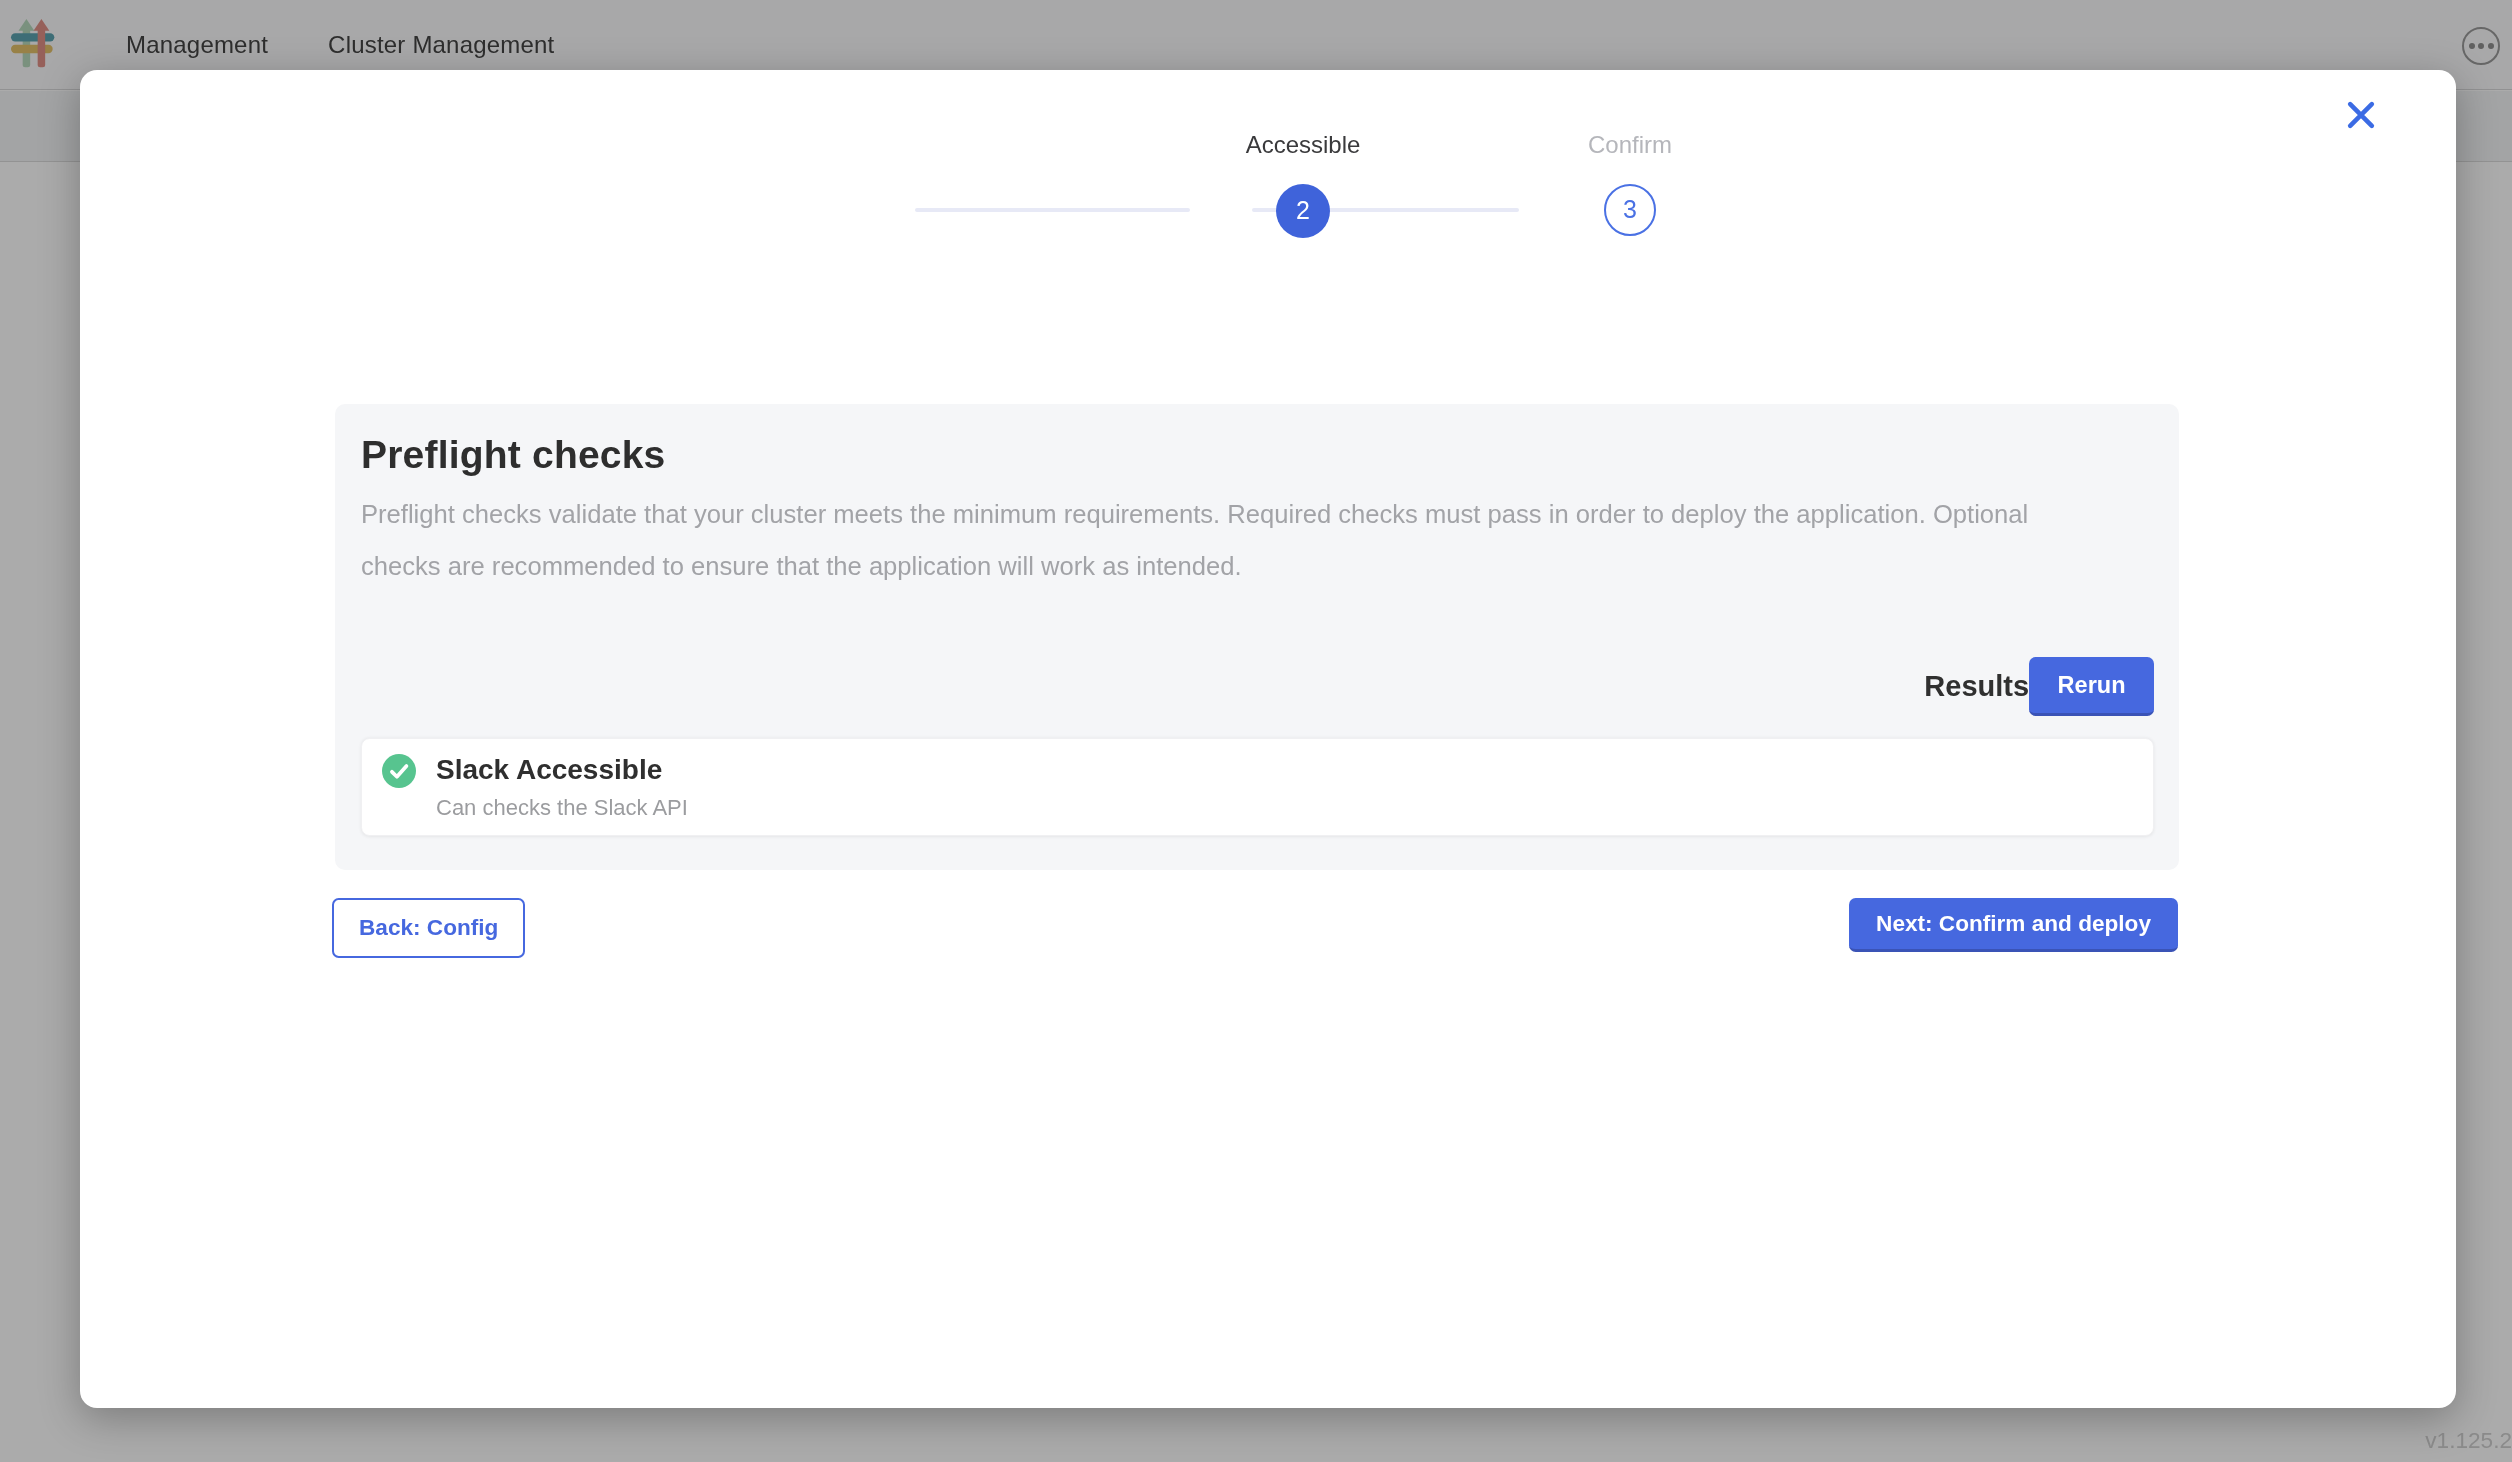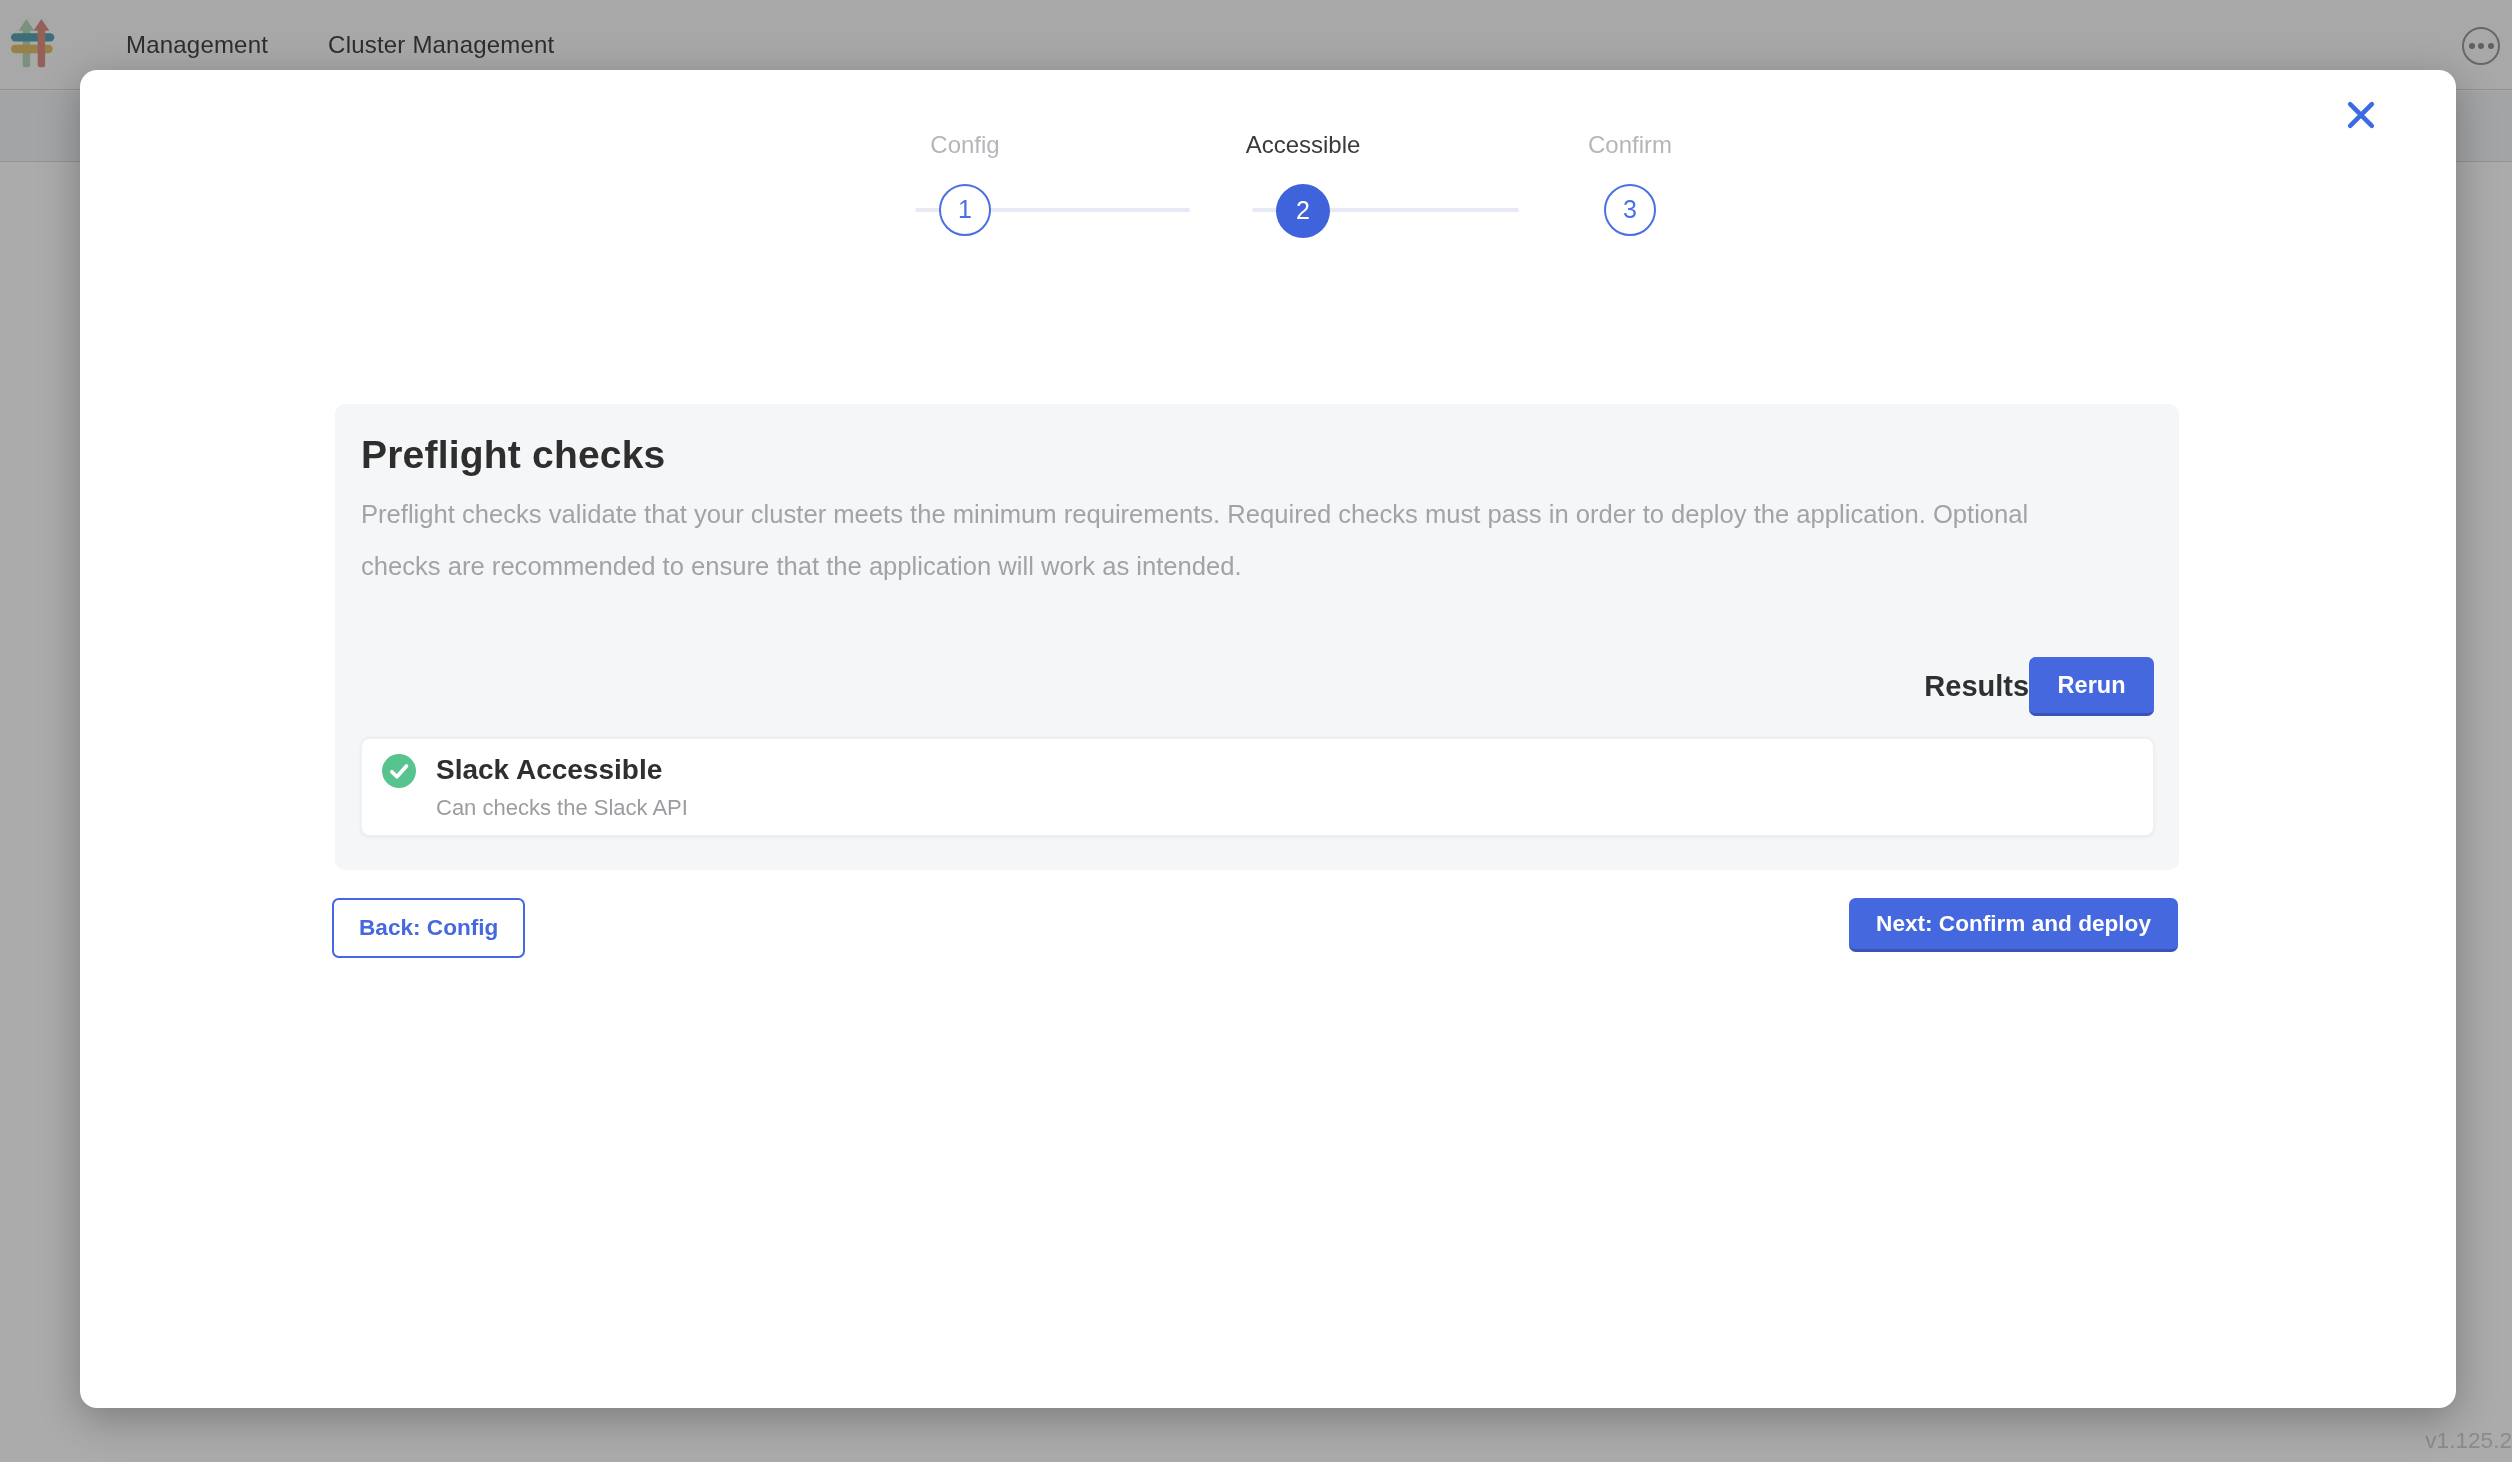--- a/index.html
+++ b/index.html
@@ -129,26 +129,20 @@
   <div class="modal">
 
     <svg class="close-x" viewBox="0 0 36 36">
       <path d="M5 5 L31 31 M31 5 L5 31" stroke="#3b6be4" stroke-width="5.5" stroke-linecap="round" fill="none"></path>
     </svg>
 
     <div class="stepper">
       <div class="step-line" style="left:835px;width:275px;"></div>
       <div class="step-line" style="left:1172px;width:267px;"></div>
 
-      <div class="step" style="left:885px;">
-        <div class="step-label">Config</div>
-        <div class="step-circle">
-          <span>1</span>
-        </div>
-      </div>
       <div class="step" style="left:1223px;">
         <div class="step-label active">Accessible</div>
         <div class="step-circle active">
           <span>2</span>
         </div>
       </div>
       <div class="step" style="left:1550px;">
         <div class="step-label">Confirm</div>
         <div class="step-circle">
           <span>3</span>

